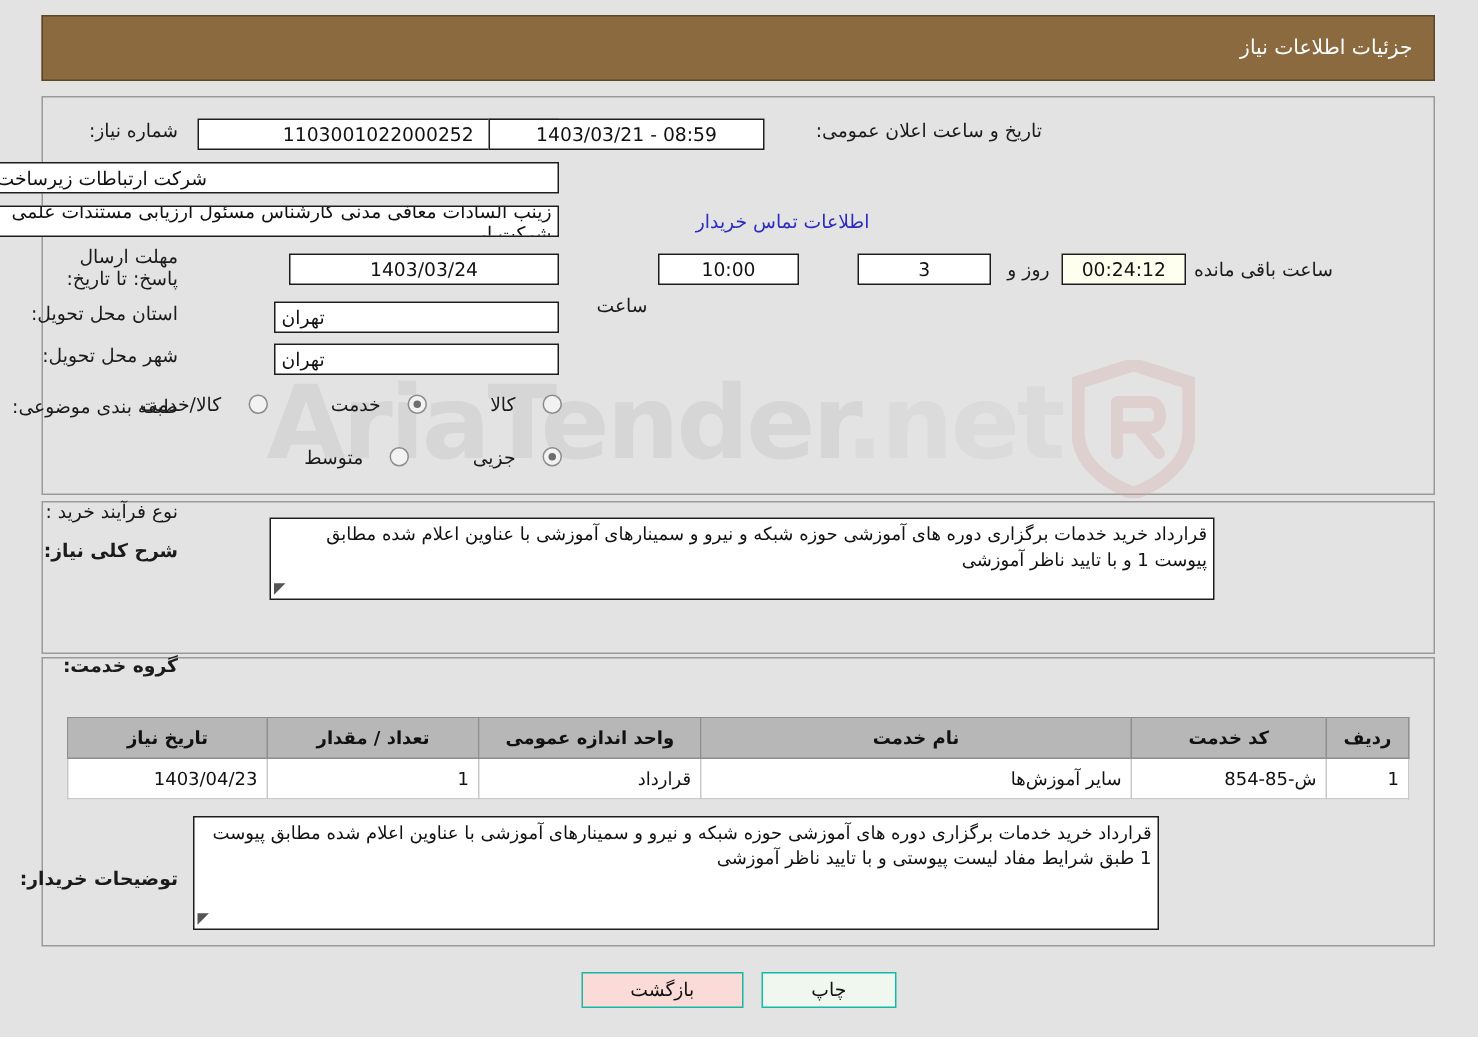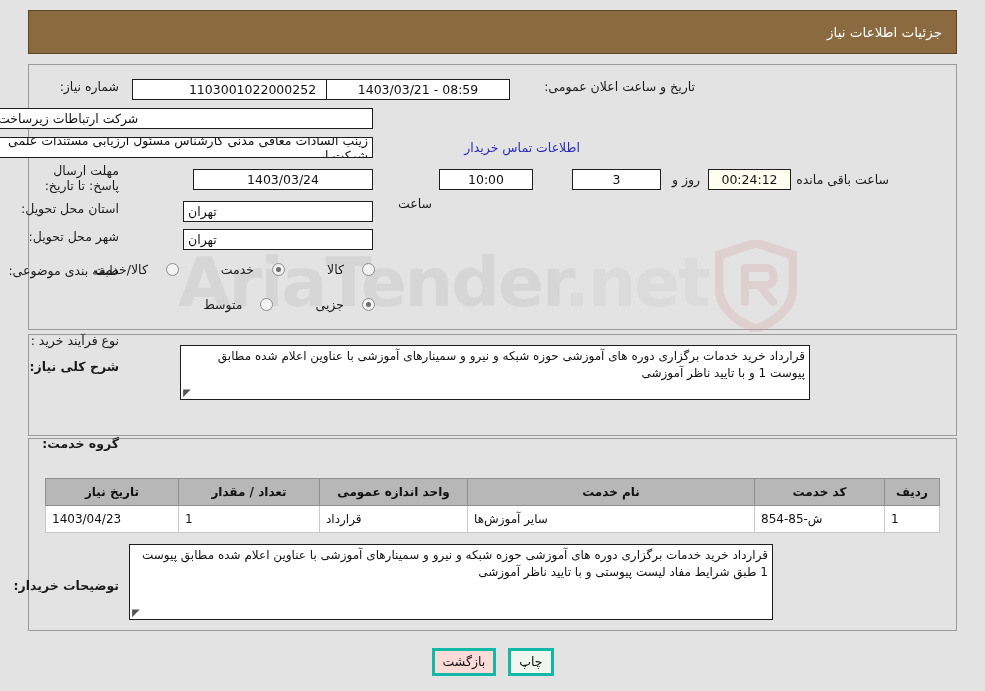--- a/index.html
+++ b/index.html
@@ -212,42 +212,42 @@
     font-weight: bold;
     height: 26px;
     padding: 0 6px;
     text-align: center;
     white-space: nowrap;
   }
   table.items td {
     border: 1px solid #c9c9c9;
     height: 26px;
     padding: 0 6px;
-    text-align: left;
+    text-align: right;
     color: #111;
     background: #ffffff;
     white-space: nowrap;
   }
 
   
   .btn-bar {
     position: absolute;
     left: 0;
     top: 648px;
     width: 985px;
     display: flex;
     justify-content: center;
     gap: 12px;
     z-index: 2;
   }
   .btn {
-    border: 3px solid #14b8a6;
-    font-size: 12.5px;
-    color: #111;
-    padding: 3px 8px;
+    border: 1px solid #14b8a6;
+    font-size: 12.5px;
+    color: #111;
+    padding: 3px 32px;
     cursor: pointer;
     font-family: "DejaVu Sans", "Liberation Sans", sans-serif;
     line-height: 16px;
   }
   .btn-back  { background: #fadbd8; }
   .btn-print { background: #f0f7ef; }
 </style>
 </head>
 <body>
 

